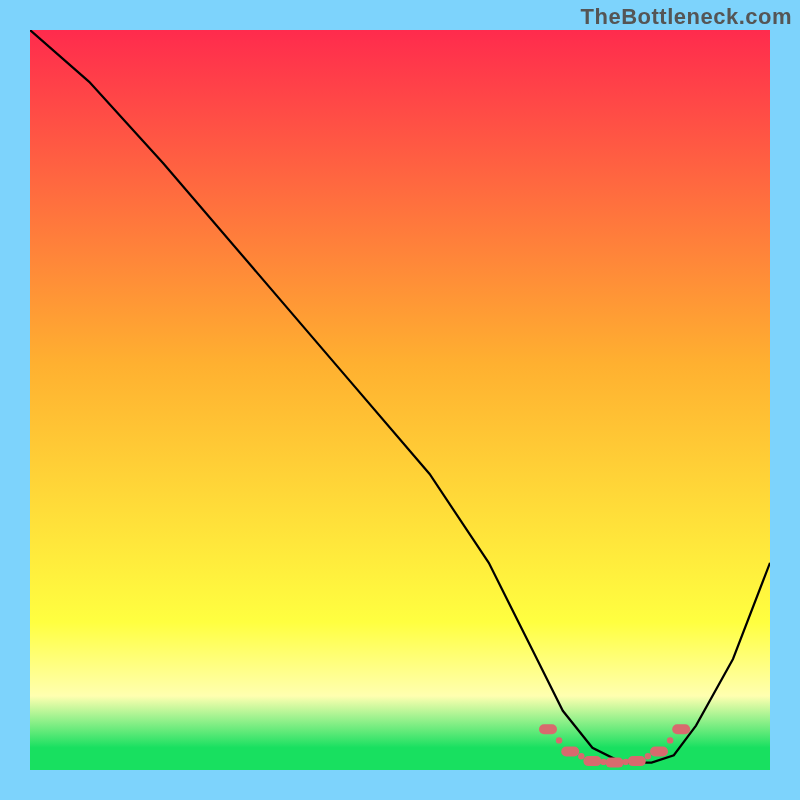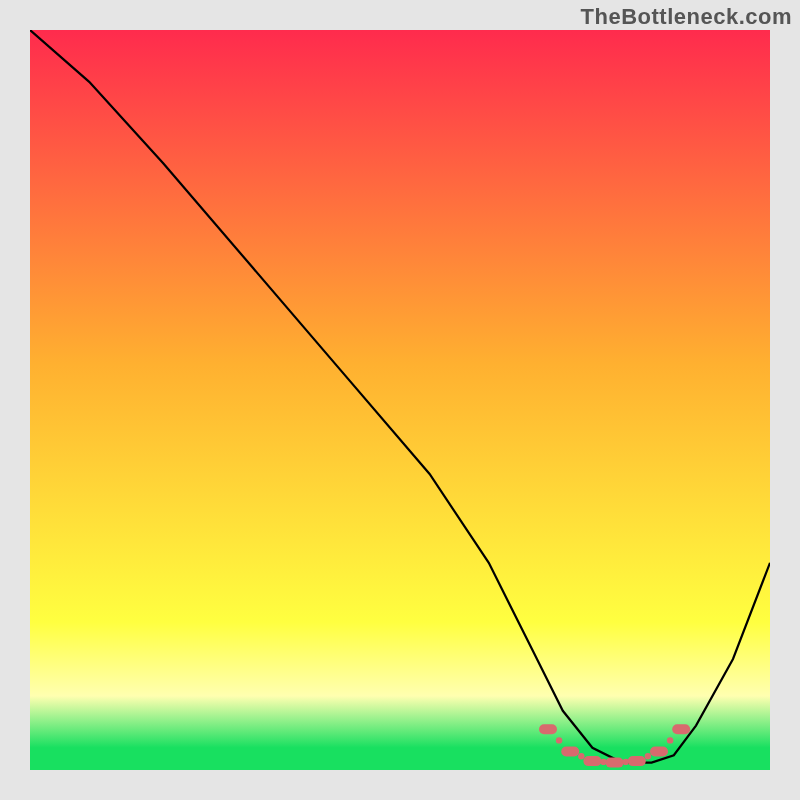--- a/index.html
+++ b/index.html
@@ -8,21 +8,21 @@
     width: 800px;
     height: 800px;
     background: #000;
     overflow: hidden;
     font-family: Arial, Helvetica, sans-serif;
   }
   .frame {
     position: relative;
     width: 800px;
     height: 800px;
-    background: #e5e5e5;
+    background: #7dd3fc;
   }
   .watermark {
     position: absolute;
     top: 4px;
     right: 8px;
     color: #555;
     font-size: 22px;
     font-weight: bold;
     letter-spacing: 0.5px;
     z-index: 10;

